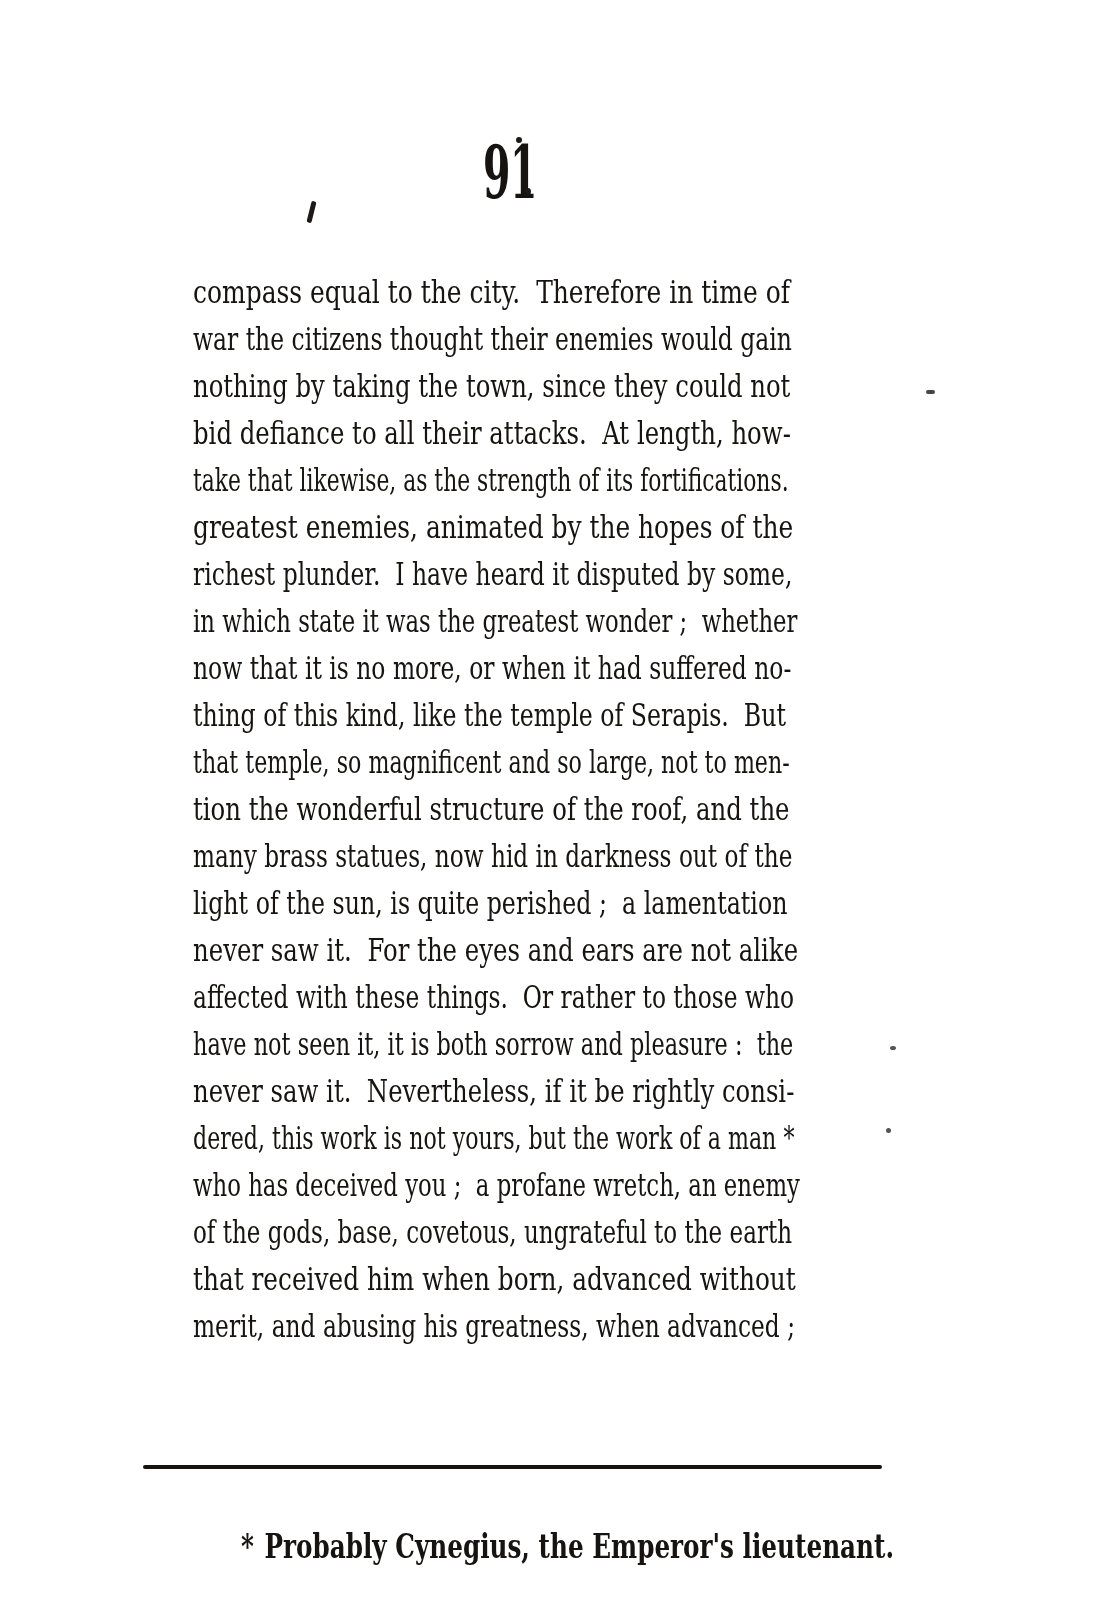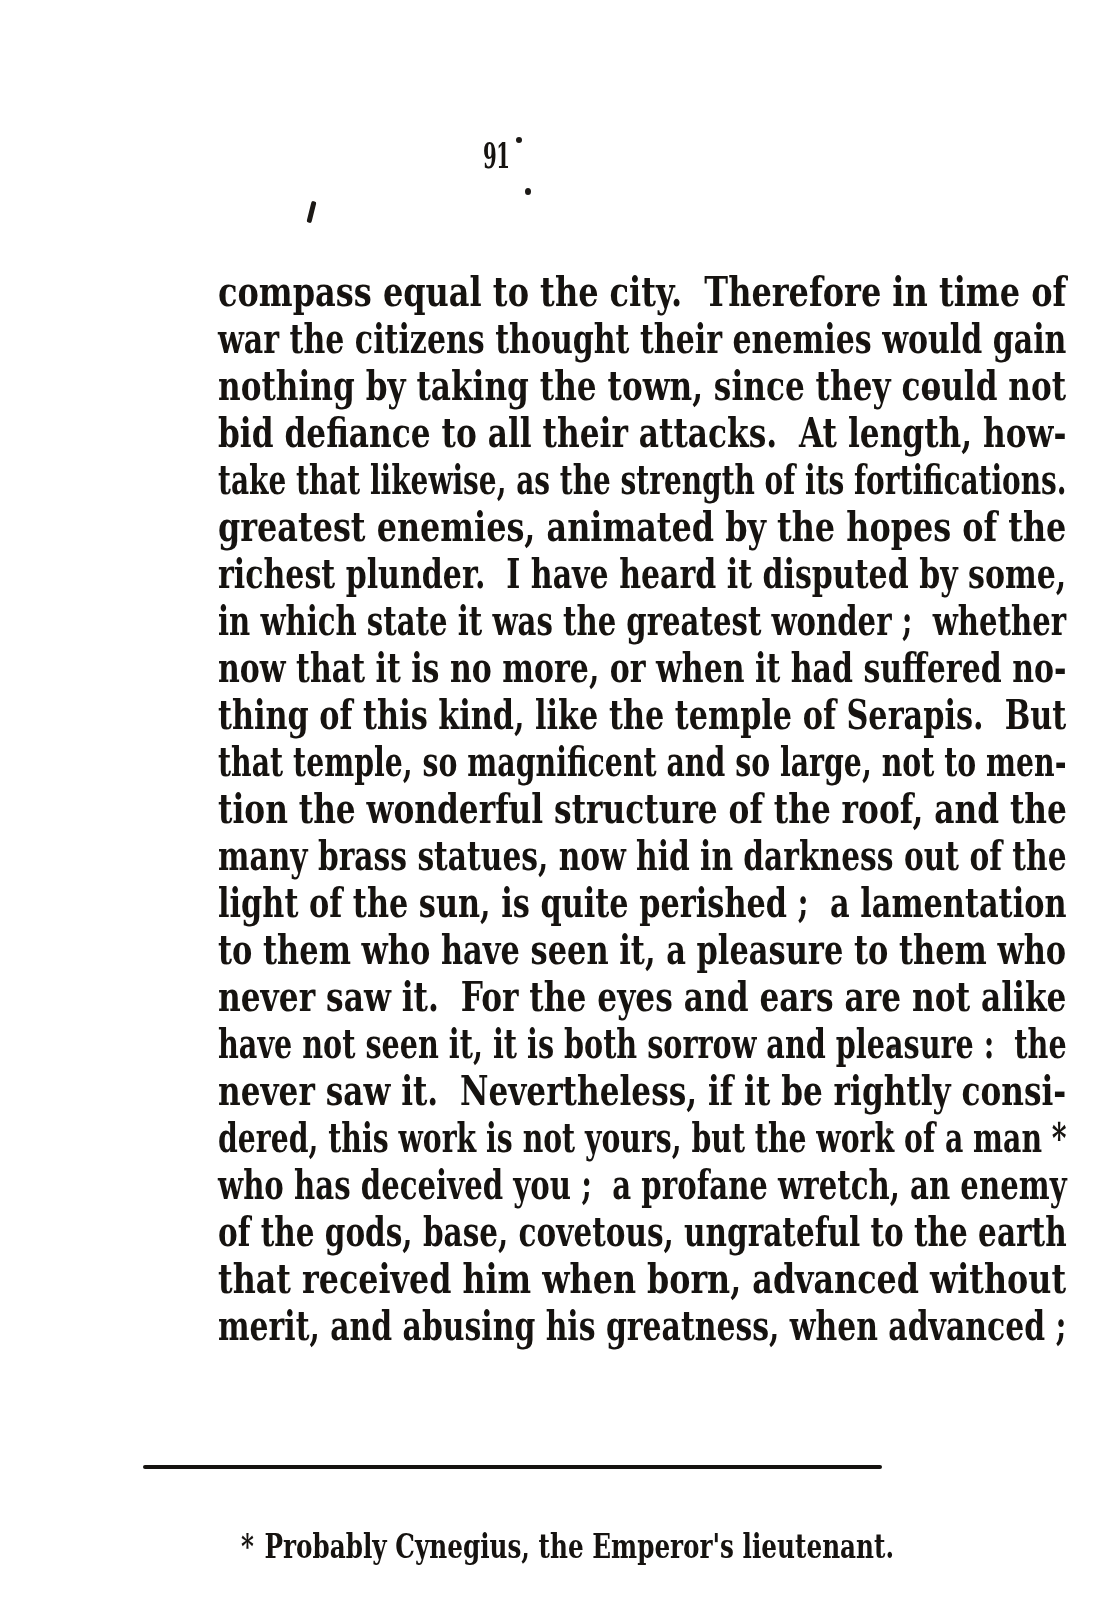--- a/index.html
+++ b/index.html
@@ -10,42 +10,42 @@
     background: #ffffff;
     overflow: hidden;
     font-family: "DejaVu Serif", "Liberation Serif", serif;
     color: #161310;
   }
   
   .page-number {
     position: absolute;
     top: 137px;
     left: 483px;
-    font-size: 36px;
+    font-size: 72px;
     font-weight: 700;
     line-height: 1;
     letter-spacing: -1px;
   }
   .page-number .fit {
     display: inline-block;
     white-space: pre;
     transform-origin: left center;
   }
   
   .body-text {
     position: absolute;
     top: 222px;
     left: 132px;
     width: 745px;
   }
   .line {
     height: 47px;
     line-height: 47px;
-    font-size: 41px;
-    font-weight: 700;
+    font-size: 32px;
+    font-weight: 400;
     white-space: pre;
     overflow: visible;
   }
   .line .fit {
     display: inline-block;
     white-space: pre;
     transform-origin: left center;
   }
   
   .footnote-rule {
@@ -140,24 +140,24 @@
       <div class="line">
       <span class="fit" style="transform: scaleX(0.7618);">tion the wonderful structure of the roof, and the</span>
     </div>
       <div class="line">
       <span class="fit" style="transform: scaleX(0.7247);">many brass statues, now hid in darkness out of the</span>
     </div>
       <div class="line">
       <span class="fit" style="transform: scaleX(0.7406);">light of the sun, is quite perished ;  a lamentation</span>
     </div>
       <div class="line">
-      <span class="fit" style="transform: scaleX(0.7435);">to them who have seen it, a pleasure to them who</span>
+      <span class="fit" style="transform: scaleX(0.7625);">never saw it.  For the eyes and ears are not alike</span>
     </div>
       <div class="line">
-      <span class="fit" style="transform: scaleX(0.7625);">never saw it.  For the eyes and ears are not alike</span>
+      <span class="fit" style="transform: scaleX(0.7297);">affected with these things.  Or rather to those who</span>
     </div>
       <div class="line">
       <span class="fit" style="transform: scaleX(0.6989);">have not seen it, it is both sorrow and pleasure :  the</span>
     </div>
       <div class="line">
       <span class="fit" style="transform: scaleX(0.7602);">never saw it.  Nevertheless, if it be rightly consi-</span>
     </div>
       <div class="line">
       <span class="fit" style="transform: scaleX(0.6905);">dered, this work is not yours, but the work of a man *</span>
     </div>

